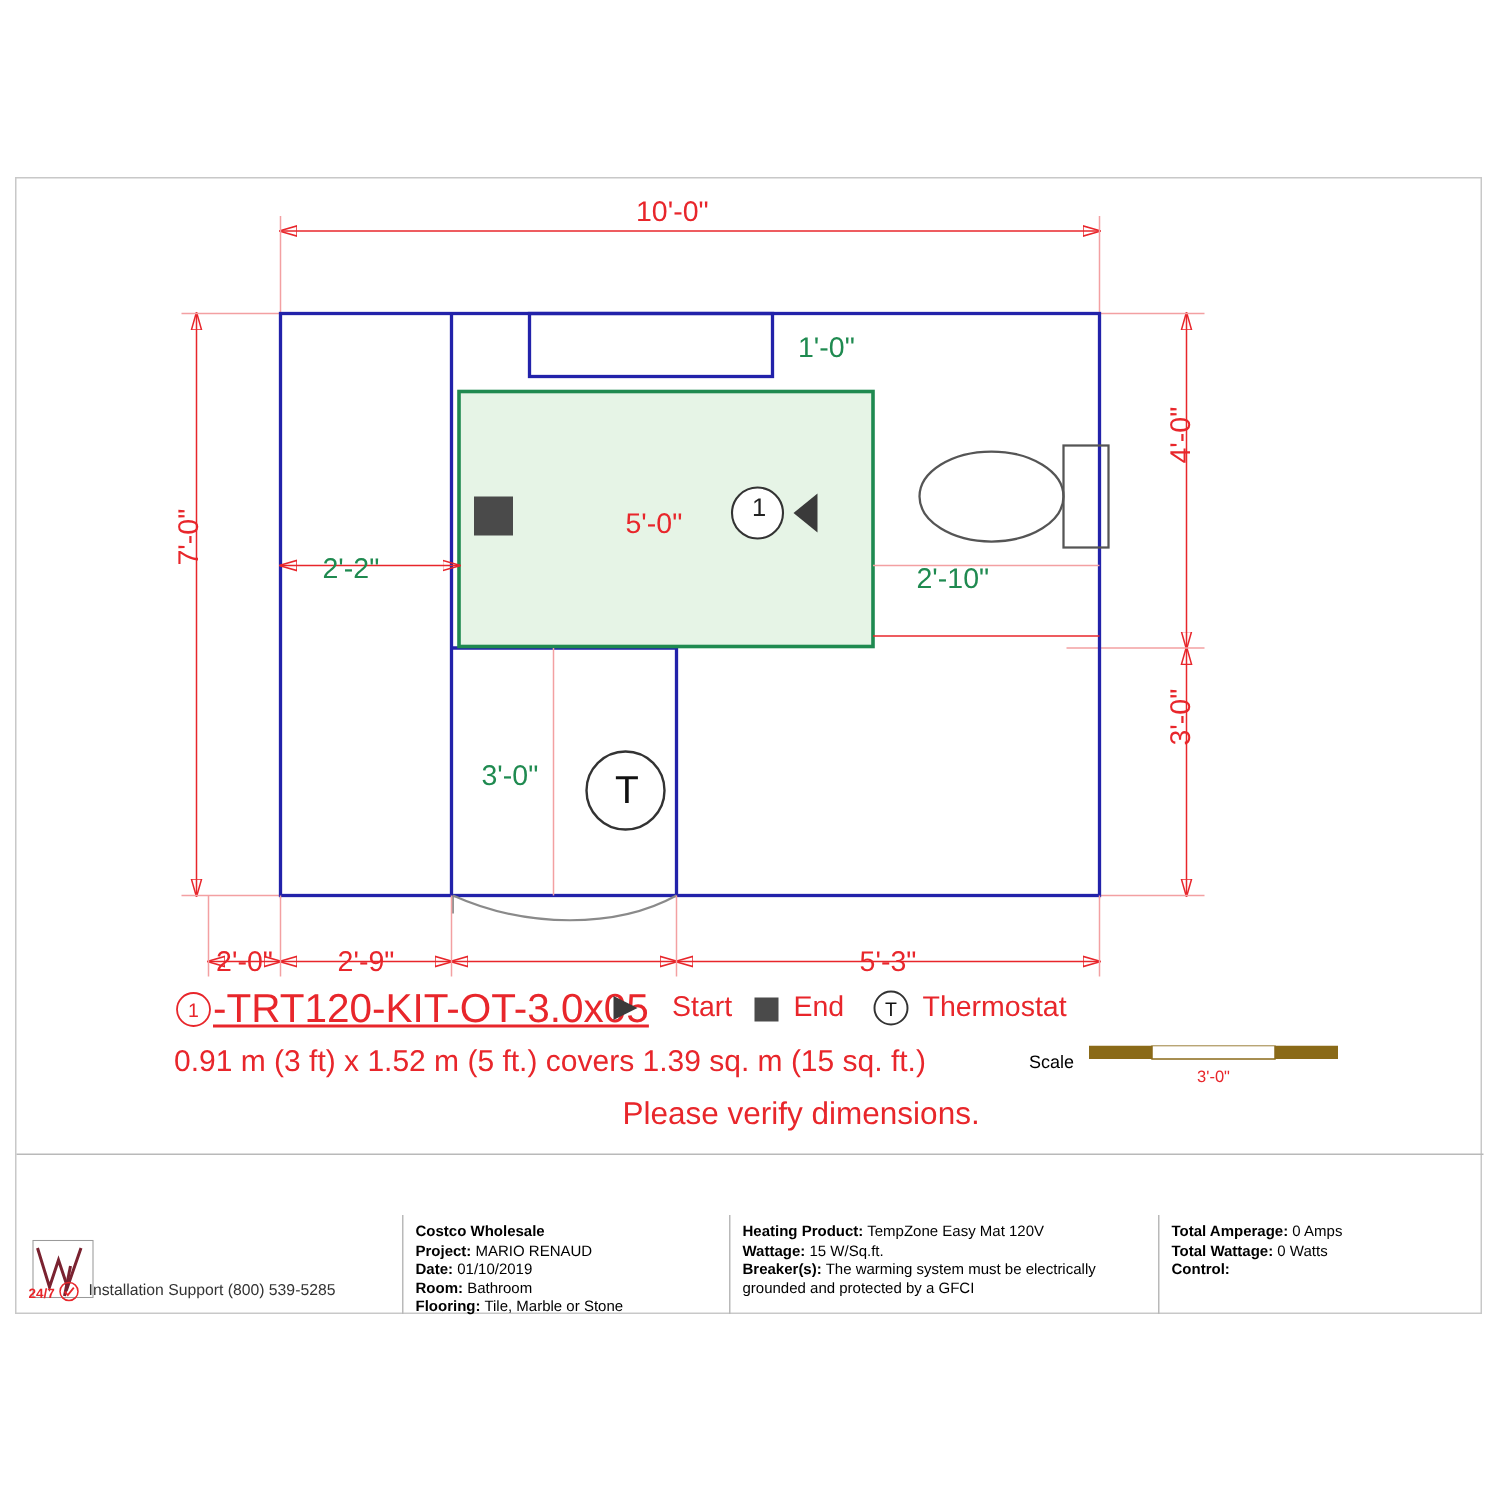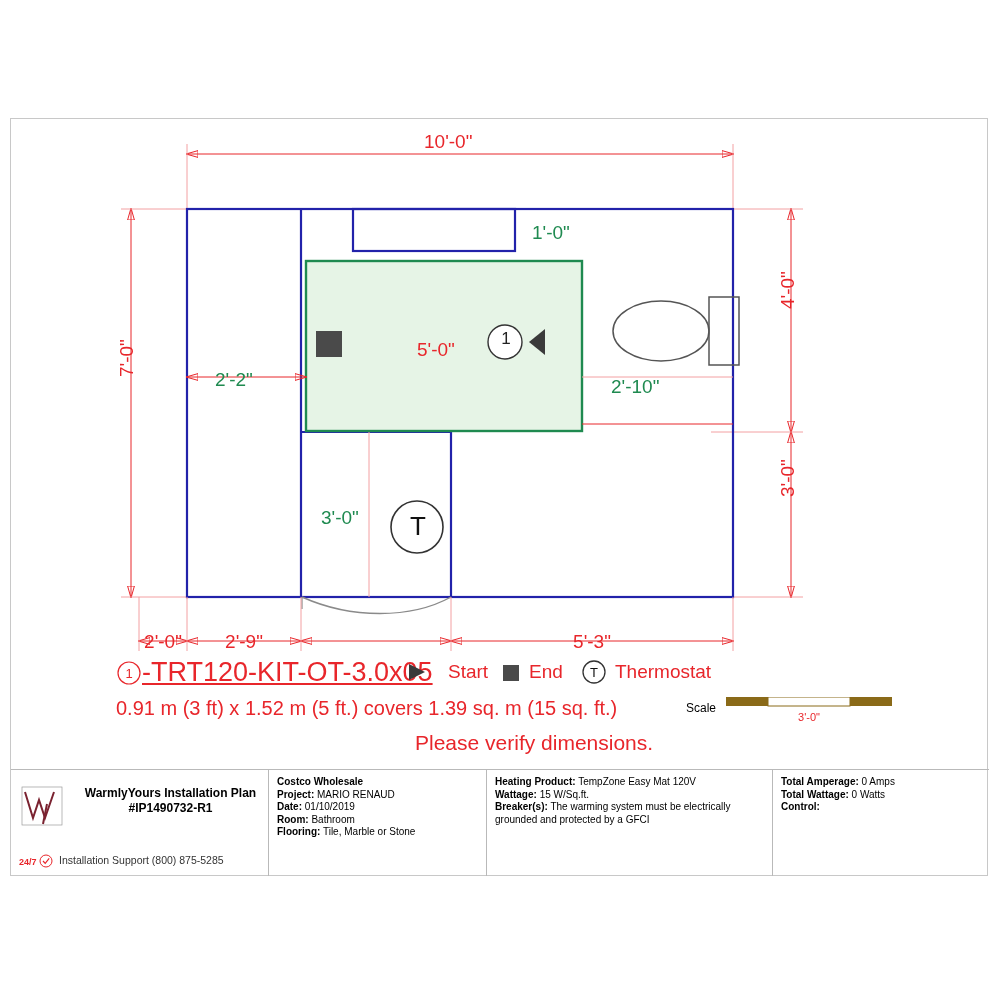--- a/index.html
+++ b/index.html
@@ -6,21 +6,21 @@
   body{width:1000px;height:1000px;font-family:"Liberation Sans",sans-serif;color:#000;}
   #sheet{position:absolute;left:10px;top:118px;width:978px;height:758px;border:1px solid #c8c8c8;background:#fff;box-sizing:border-box;}
   .plan{position:absolute;left:0;top:0;width:978px;height:640px;}
   .legend{position:absolute;left:0;top:530px;width:978px;height:110px;}
   .red{color:#e8262b;}
   .green{color:#1f8a50;}
   svg{display:block;}
   .txt{font-family:"Liberation Sans",sans-serif;}
   
   .titleblock{position:absolute;left:0;top:650px;width:978px;height:107px;border-top:1px solid #b9b9b9;box-sizing:border-box;display:flex;}
-  .tb-cell{box-sizing:border-box;border-right:1px solid #b9b9b9;padding:6px 8px;font-size:10px;line-height:1.25;}
+  .tb-cell{box-sizing:border-box;border-right:1px solid #b9b9b9;padding:6px 8px;font-size:10px;line-height:1.25;margin-top:40px;}
   .tb-1{width:258px;position:relative;}
   .tb-2{width:218px;}
   .tb-3{width:286px;}
   .tb-4{width:216px;border-right:none;}
   .tb-title{font-size:12px;font-weight:bold;text-align:center;}
   .tb-id{font-size:12px;font-weight:bold;text-align:center;}
   .b{font-weight:bold;}
   .support{position:absolute;left:8px;bottom:8px;font-size:10.5px;color:#333;display:flex;align-items:flex-start;gap:6px;}
   .logo{position:absolute;left:10px;top:14px;width:44px;height:44px;}
   .tb1-text{margin-left:62px;padding-top:10px;}
@@ -162,31 +162,27 @@
   </div>
 
   <div class="titleblock">
 
     <div class="tb-cell tb-1">
       <svg class="logo" viewBox="0 0 44 44">
         <path d="M4,8 L12,34 L18,16 L24,34 L33,8" fill="none" stroke="#7a2230" stroke-width="2"></path>
         <path d="M26,20 L22,40" fill="none" stroke="#7a2230" stroke-width="2"></path>
         <rect x="1" y="3" width="40" height="38" fill="none" stroke="#9a9a9a" stroke-width="0.7"></rect>
       </svg>
-      <div class="tb1-text">
-        <div class="tb-title">WarmlyYours Installation Plan</div>
-        <div class="tb-id">#IP1490732-R1</div>
-      </div>
       <div class="support">
         <svg width="34" height="14">
           <text x="0" y="11" font-size="9" fill="#e8262b" font-family="Liberation Sans" font-weight="bold">24/7</text>
           <circle cx="27" cy="7" r="6" fill="none" stroke="#e8262b" stroke-width="1"></circle>
           <path d="M24,7 l2.2,2.4 l4-5" fill="none" stroke="#e8262b" stroke-width="1.2"></path>
         </svg>
-        <span>Installation Support (800) 875-5285</span>
+        <span>Installation Support (800) 539-5285</span>
       </div>
     </div>
 
     <div class="tb-cell tb-2">
       <div class="b">Costco Wholesale</div>
       <div><span class="b">Project:</span>
         <span>MARIO RENAUD</span></div>
       <div><span class="b">Date:</span>
         <span>01/10/2019</span></div>
       <div><span class="b">Room:</span>

